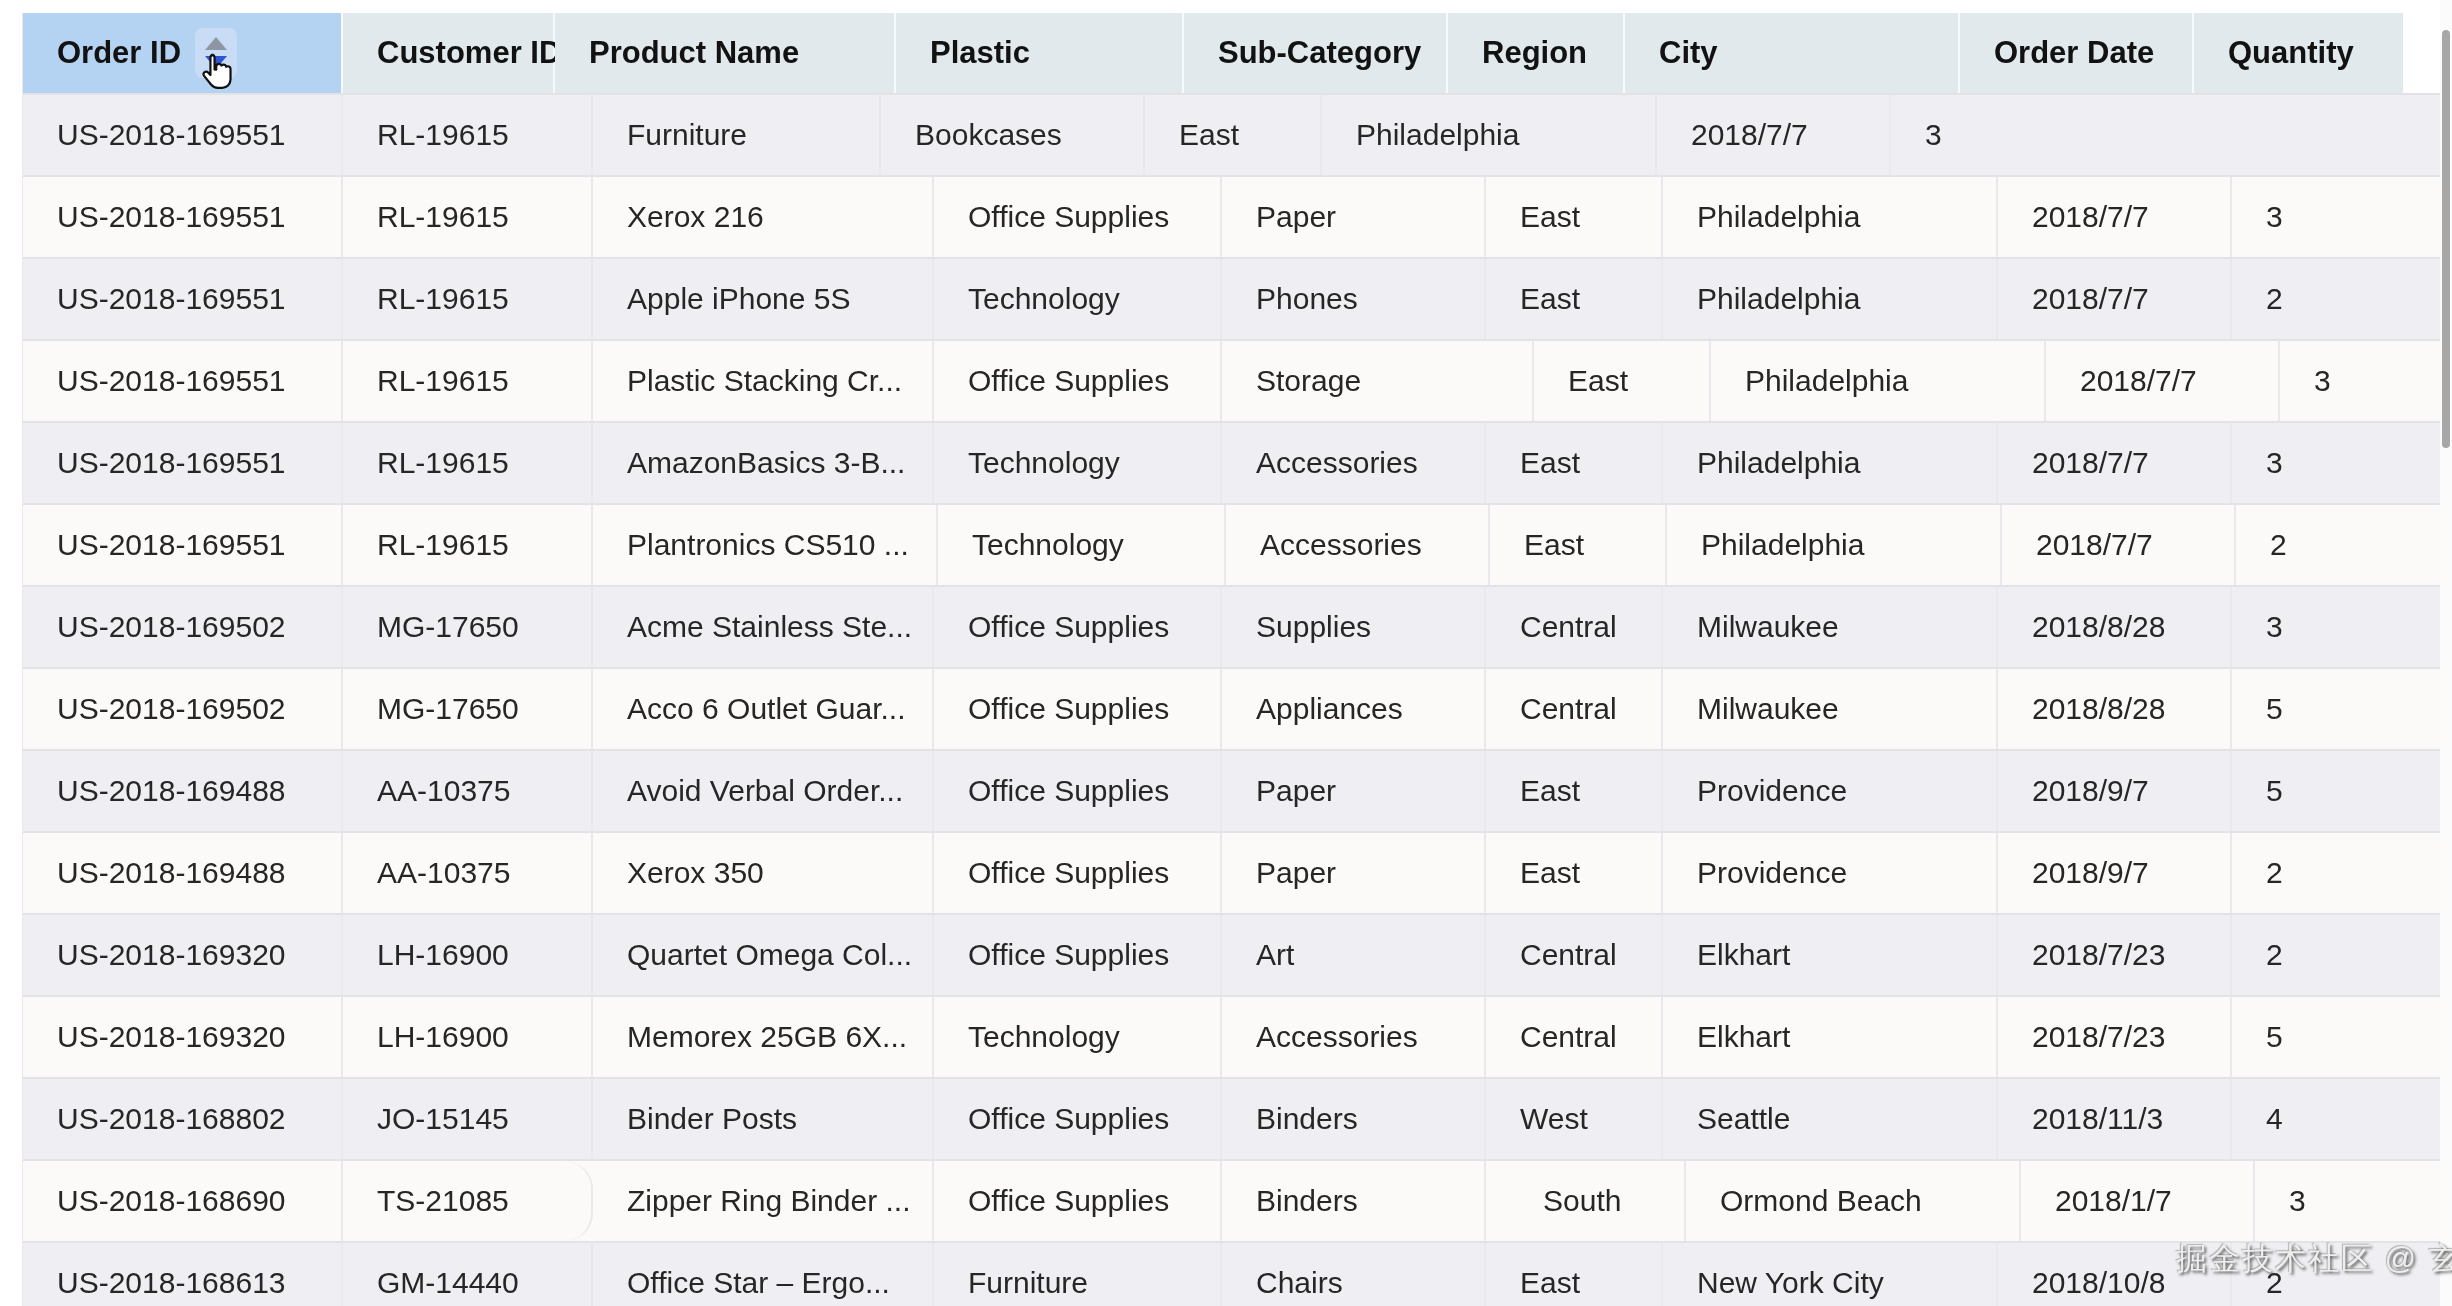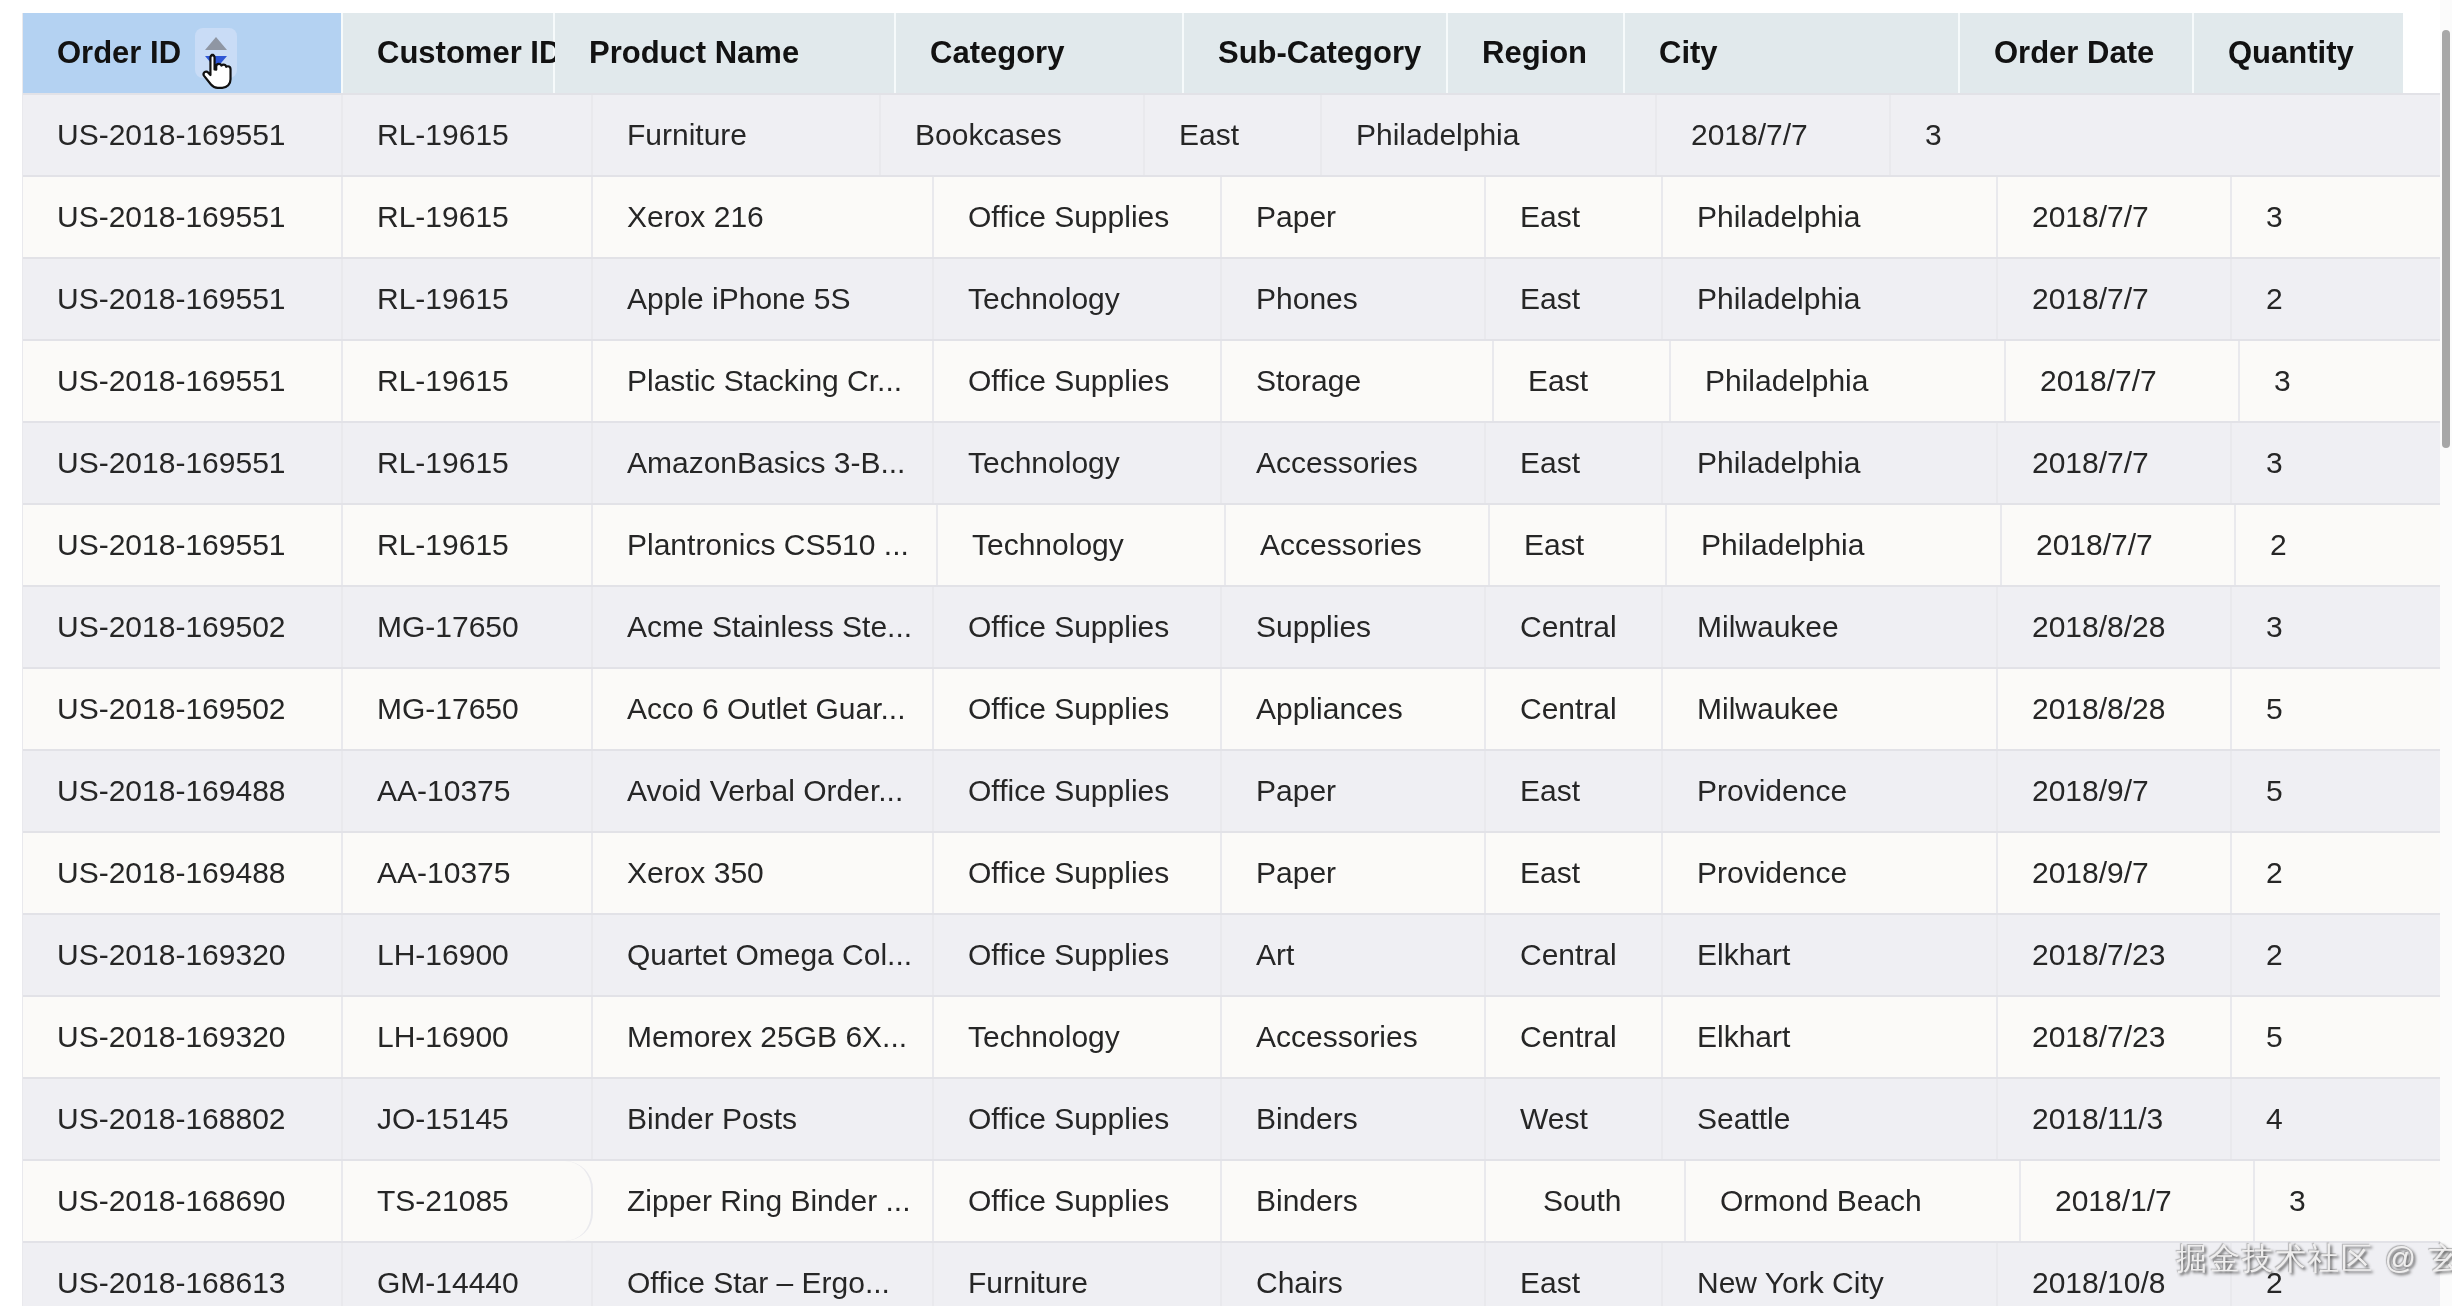--- a/index.html
+++ b/index.html
@@ -62,21 +62,21 @@
           <span class="caret down"></span>
         </span>
       </div>
       <div class="th" style="width: 212px;">
         <span>Customer ID</span>
       </div>
       <div class="th" style="width: 341px;">
         <span>Product Name</span>
       </div>
       <div class="th" style="width: 288px;">
-        <span>Category</span>
+        <span>Plastic</span>
       </div>
       <div class="th" style="width: 264px;">
         <span>Sub-Category</span>
       </div>
       <div class="th" style="width: 177px;">
         <span>Region</span>
       </div>
       <div class="th" style="width: 335px;">
         <span>City</span>
       </div>
@@ -118,21 +118,21 @@
         <div class="td" style="width: 177px;">East</div>
         <div class="td" style="width: 335px;">Philadelphia</div>
         <div class="td" style="width: 234px;">2018/7/7</div>
         <div class="td" style="width: 209px;">2</div>
       </div>
       <div class="tr even">
         <div class="td" style="width: 320px;">US-2018-169551</div>
         <div class="td" style="width: 250px;">RL-19615</div>
         <div class="td" style="width: 341px;">Plastic Stacking Cr...</div>
         <div class="td" style="width: 288px;">Office Supplies</div>
-        <div class="td" style="width: 272px;">Storage</div>
+        <div class="td" style="width: 312px;">Storage</div>
         <div class="td" style="width: 177px;">East</div>
         <div class="td" style="width: 335px;">Philadelphia</div>
         <div class="td" style="width: 234px;">2018/7/7</div>
         <div class="td" style="width: 209px;">3</div>
       </div>
       <div class="tr odd">
         <div class="td" style="width: 320px;">US-2018-169551</div>
         <div class="td" style="width: 250px;">RL-19615</div>
         <div class="td" style="width: 341px;">AmazonBasics 3-B...</div>
         <div class="td" style="width: 288px;">Technology</div>

